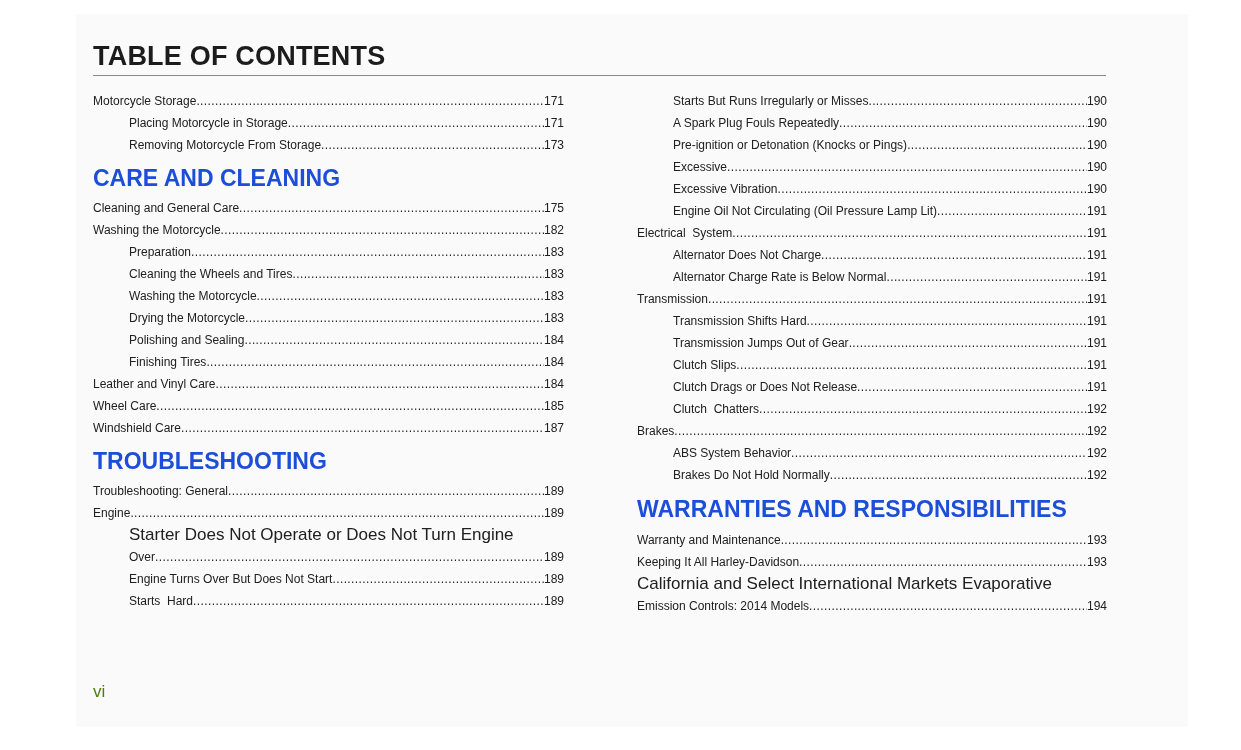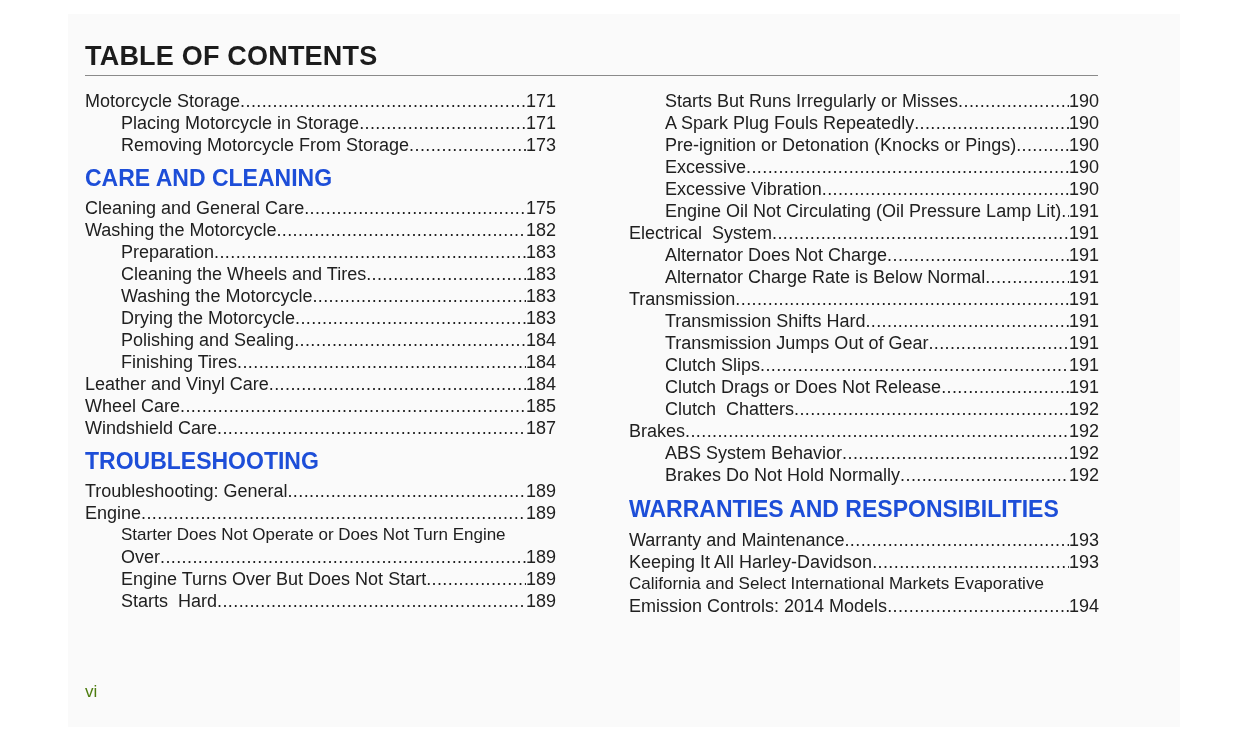--- a/index.html
+++ b/index.html
@@ -10,21 +10,21 @@
     body {
       width: 1241px;
       height: 750px;
       position: relative;
       overflow: hidden;
       font-family: "Liberation Sans", sans-serif;
       color: #1e1e1e;
     }
     .page {
       position: absolute;
-      left: 68px;
+      left: 76px;
       top: 14px;
       width: 1112px;
       height: 713px;
       background: #fafafa;
     }
     .doc-title {
       position: absolute;
       left: 17px;
       top: 26px;
       margin: 0;
@@ -50,21 +50,21 @@
       left: 17px;
       width: 471px;
     }
     .col-right {
       left: 561px;
       width: 470px;
     }
     .entry {
       display: flex;
       align-items: baseline;
-      font-size: 18px;
+      font-size: 12px;
       line-height: 22px;
       height: 22px;
       white-space: nowrap;
       overflow: hidden;
       color: #202020;
     }
     .entry.sub {
       padding-left: 36px;
     }
     .entry .label {

